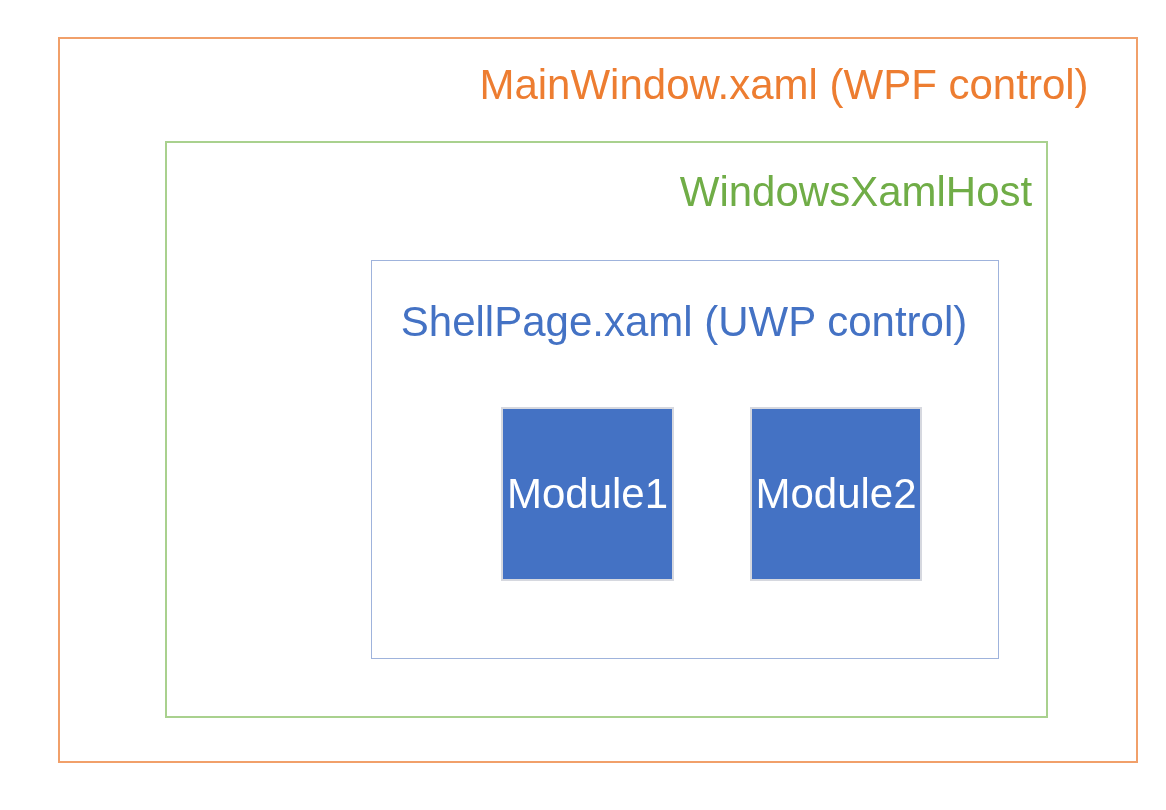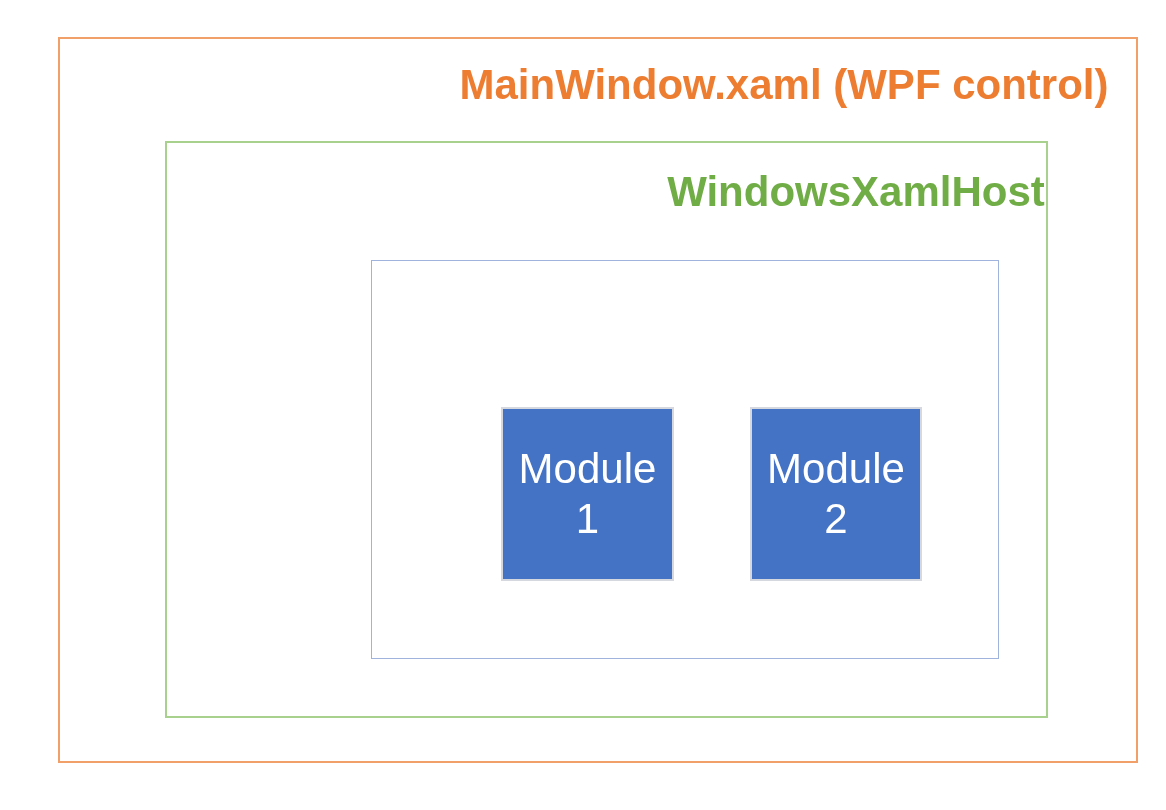--- a/index.html
+++ b/index.html
@@ -40,21 +40,20 @@
     width: 628px;
     height: 399px;
     border: 1px solid #9FB3DC;
   }
   .diagram-label {
     position: absolute;
     font-size: 42px;
     line-height: 1;
     white-space: nowrap;
     text-align: center;
-    font-weight: bold;
   }
   .label-outer {
     left: 434px;
     top: 64px;
     width: 700px;
     color: #ED7D31;
   }
   .label-host {
     left: 606px;
     top: 171px;
@@ -68,21 +67,21 @@
     color: #4472C4;
   }
   .module {
     position: absolute;
     top: 407px;
     height: 174px;
     background: #4472C4;
     border: 2px solid #D6D8DF;
     box-sizing: border-box;
     display: flex;
-    flex-direction: column;
+    flex-direction: row;
     align-items: center;
     justify-content: center;
     color: #ffffff;
     font-size: 42px;
     line-height: 1.18;
     text-align: center;
   }
   .module-1 {
     left: 501px;
     width: 173px;
@@ -100,20 +99,21 @@
   <div class="box box-outer"></div>
 
   <div class="diagram-label label-outer">MainWindow.xaml (WPF control)</div>
 
   <div class="box box-host"></div>
 
   <div class="diagram-label label-host">WindowsXamlHost</div>
 
   <div class="box box-shell"></div>
 
+  <div class="diagram-label label-shell">ShellPage.xaml (UWP control)</div>
 
   <div class="module module-1">
     <span>Module</span>
     <span>1</span>
   </div>
 
   <div class="module module-2">
     <span>Module</span>
     <span>2</span>
   </div>

